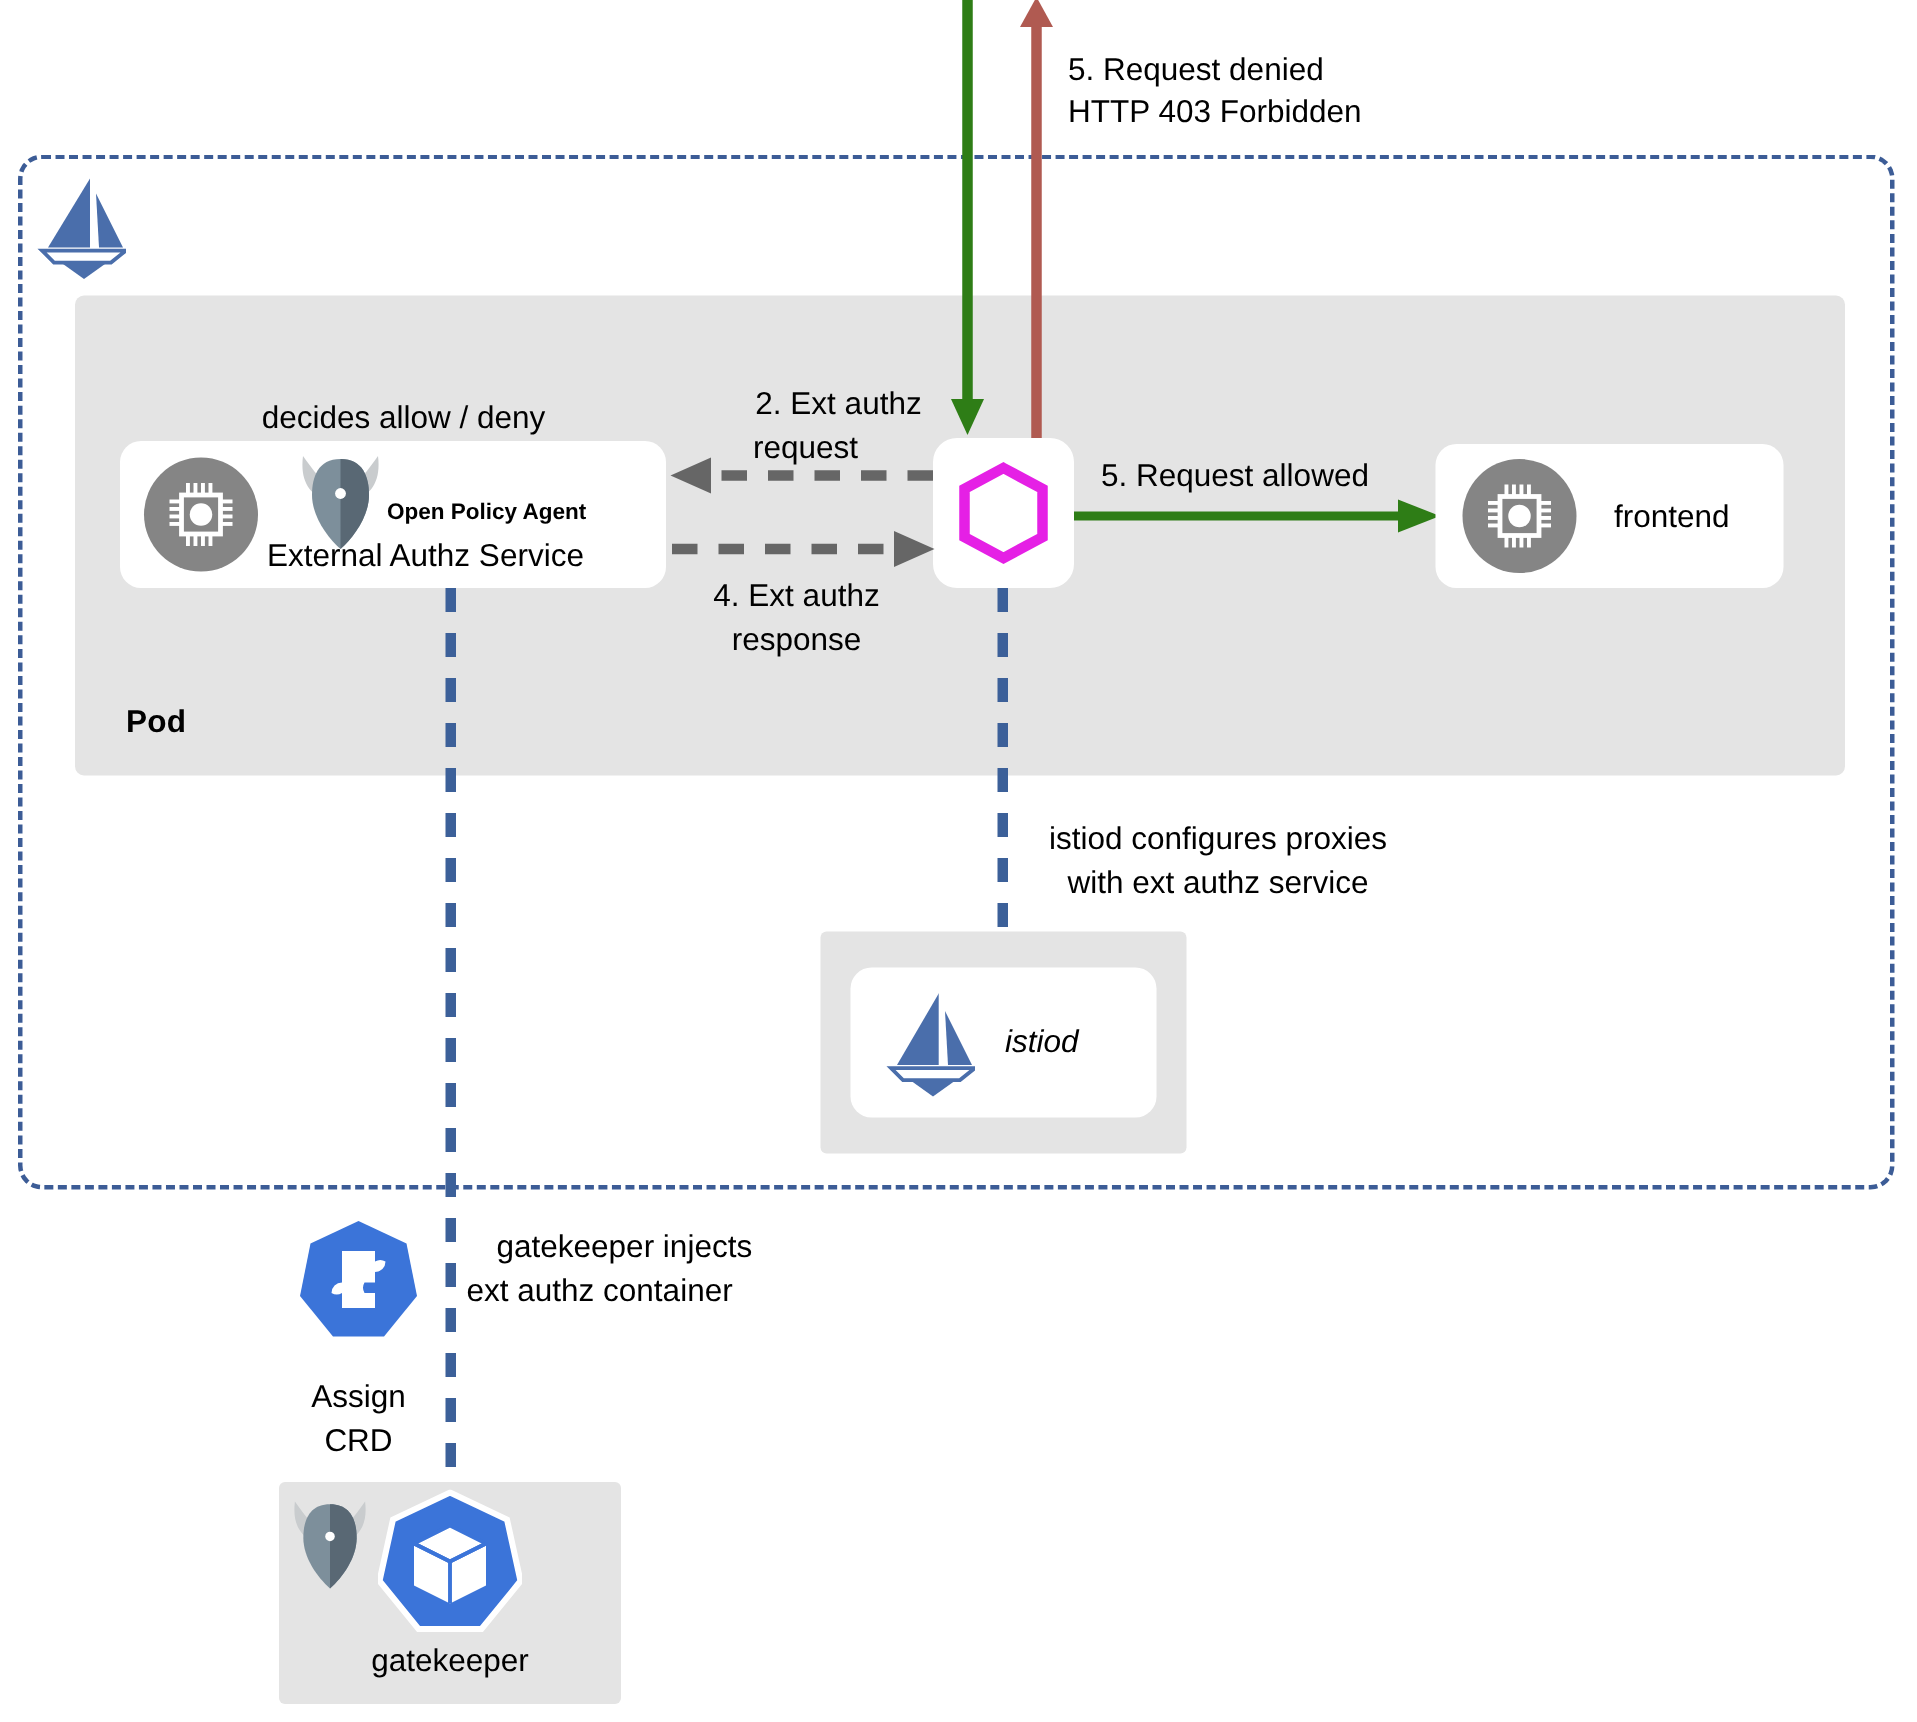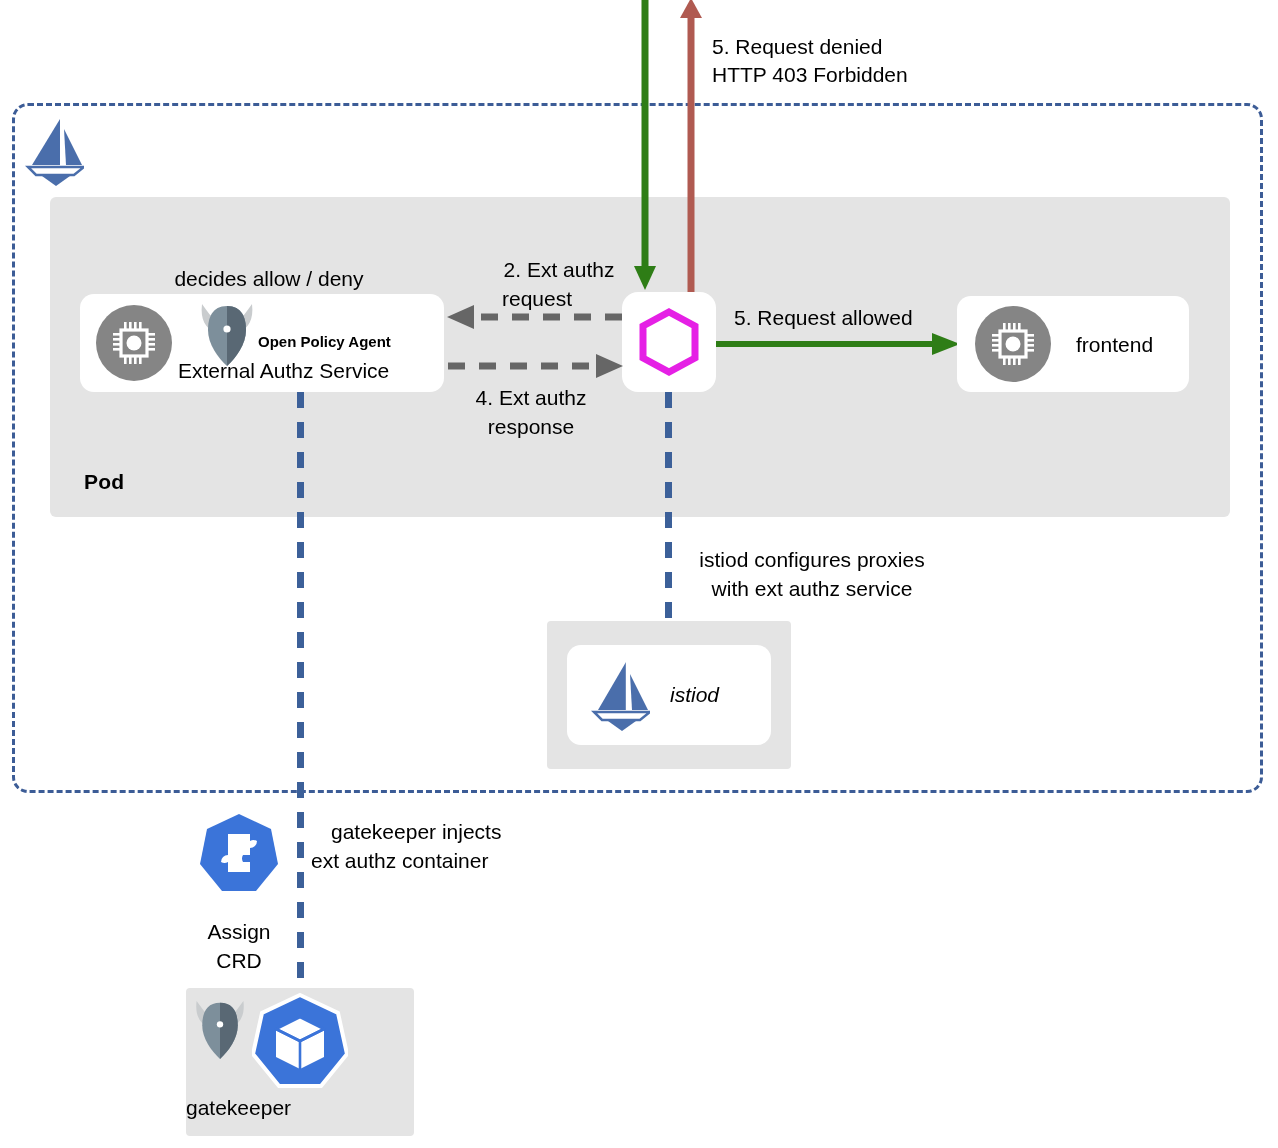--- a/index.html
+++ b/index.html
@@ -273,15 +273,15 @@
     <svg width="96" height="96" viewBox="0 0 96 96">
       <polygon points="48,2 86,20 95,61 69,93 27,93 1,61 10,20" fill="#3b74d9" stroke="#ffffff" stroke-width="4"></polygon>
       <polygon points="48,24 72,36 72,64 48,76 24,64 24,36" fill="#ffffff"></polygon>
       <polygon points="48,24 72,36 48,48 24,36" fill="#ffffff" stroke="#3b74d9" stroke-width="2.6" stroke-linejoin="round"></polygon>
       <line x1="48" y1="48" x2="48" y2="76" stroke="#3b74d9" stroke-width="2.6"></line>
       <line x1="24" y1="36" x2="48" y2="48" stroke="#3b74d9" stroke-width="2.6"></line>
       <line x1="72" y1="36" x2="48" y2="48" stroke="#3b74d9" stroke-width="2.6"></line>
     </svg>
   </div>
 
-  <div class="abs lbl" style="left:186px; top:1094px; width:228px; text-align:left;">gatekeeper</div>
+  <div class="abs lbl" style="left:186px; top:1094px; width:228px; text-align:center;">gatekeeper</div>
 
 </div>
 
 </body></html>

